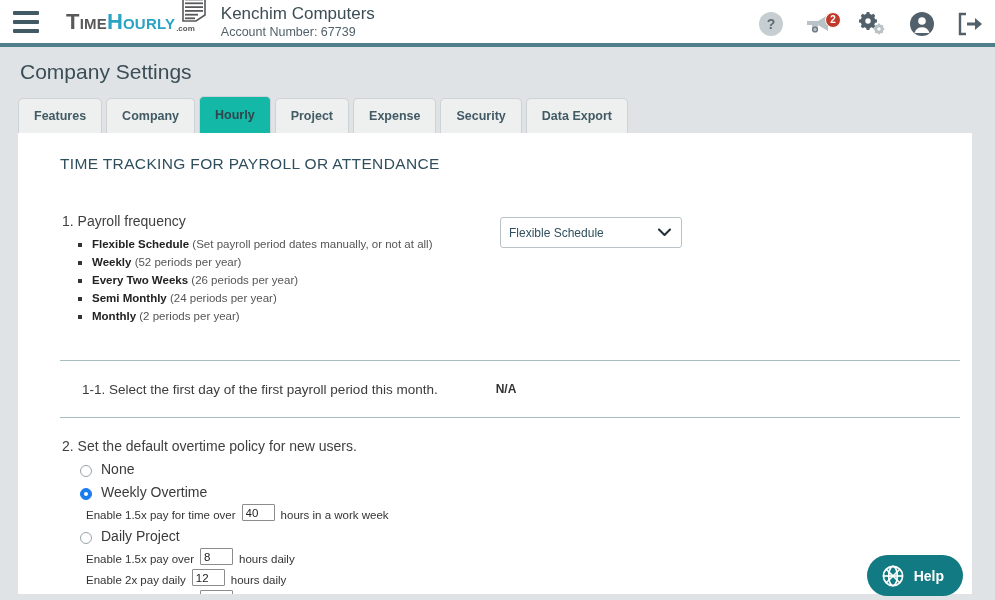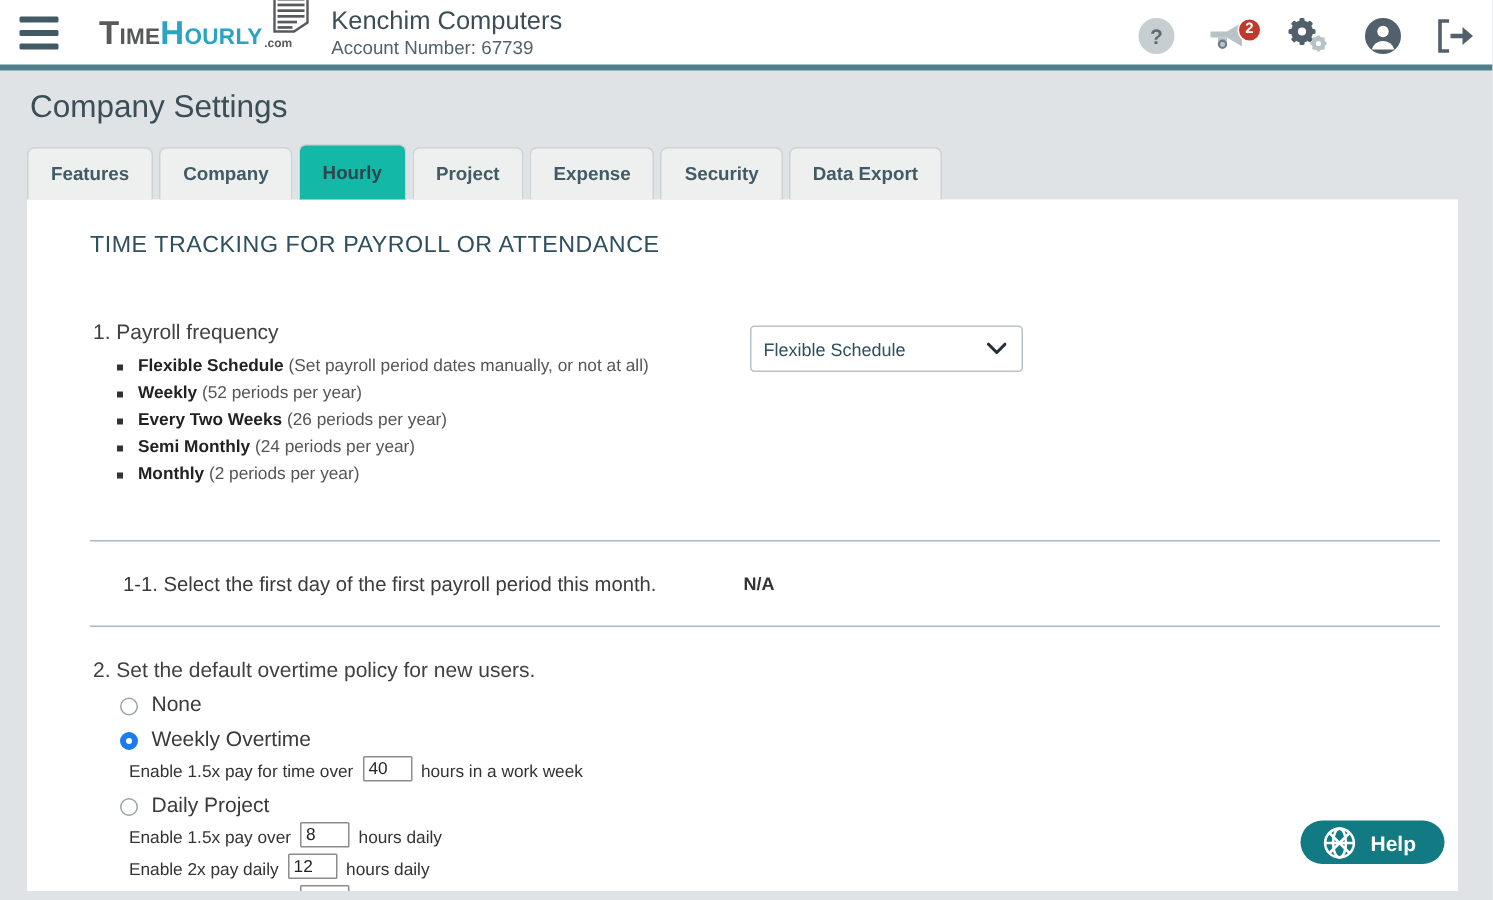--- a/index.html
+++ b/index.html
@@ -149,22 +149,22 @@
   .hours-row input {
     width: 33px; height: 17px;
     font-size: 11.5px; color: #222;
     border: 1px solid #8c8c8c; border-radius: 1px;
     margin: 0 6px; padding: 0 3px;
     font-family: "Liberation Sans", sans-serif;
   }
 
   
   #help-btn {
-    position: absolute; right: 32px; bottom: 24px;
-    height: 29px; padding: 0 19px 0 14px;
+    position: absolute; right: 32px; bottom: 4px;
+    height: 41px; padding: 0 19px 0 14px;
     background: #127a82; border-radius: 21px;
     display: flex; align-items: center; gap: 9px;
     cursor: pointer;
   }
   #help-btn-label { color: #fff; font-size: 14px; font-weight: bold; }
 </style>
 </head>
 <body>
 
 <div id="header">

